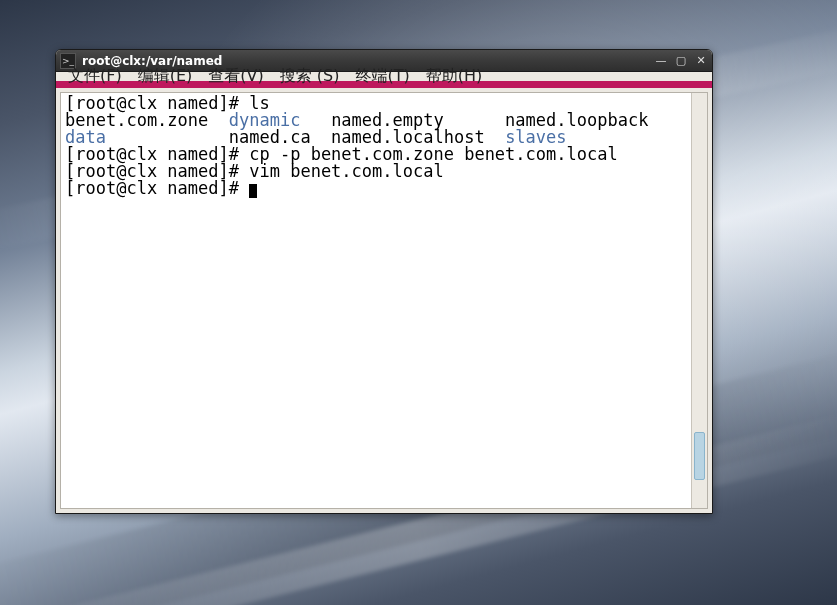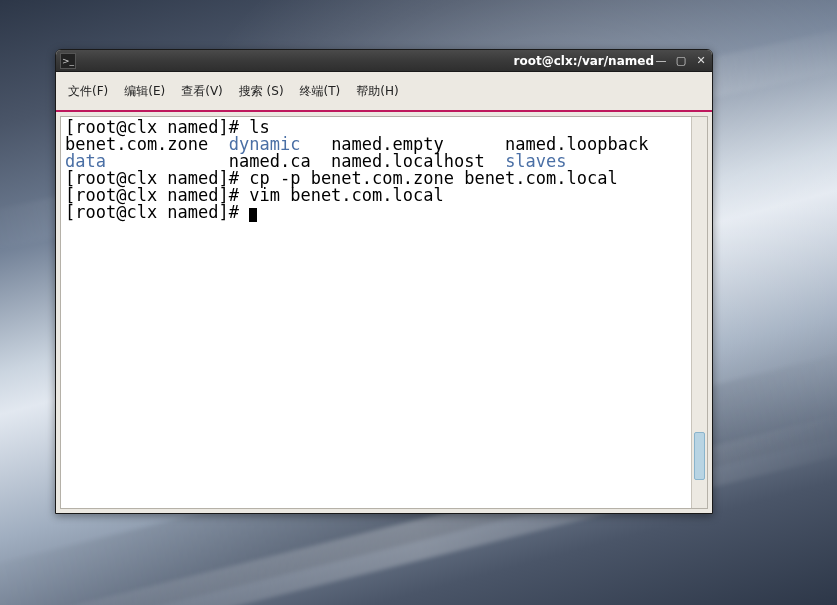--- a/index.html
+++ b/index.html
@@ -47,32 +47,32 @@
     }
     .titlebar-icon {
       width: 16px; height: 16px;
       background: #222;
       border: 1px solid #555;
       margin-right: 6px;
       display:flex; align-items:center; justify-content:center;
       font-size: 9px;
       color:#ccc;
     }
-    .titlebar-title { flex: 1; text-align: right; font-weight: bold; }
+    .titlebar-title { flex: 1; text-align: left; font-weight: bold; }
     .win-controls { display: flex; gap: 6px; align-items:center; }
     .win-btn { width: 14px; height: 14px; display:flex; align-items:center; justify-content:center; color:#ddd; font-size:11px; cursor:pointer; }
     .menubar {
-      height: 40px;
+      height: 16px;
       background: #ece9e2;
       display: flex;
       align-items: center;
       padding: 0 6px;
       gap: 4px;
-      border-bottom: 2px solid #be185d;
-      font-size: 12px;
+      border-bottom: 7px solid #be185d;
+      font-size: 16px;
       color: #222;
     }
     .menu-item { padding: 2px 6px; cursor:pointer; }
     .terminal-wrap {
       flex: 1;
       margin: 4px;
       background: #fff;
       border: 1px solid #b5b1a8;
       display: flex;
       position: relative;

